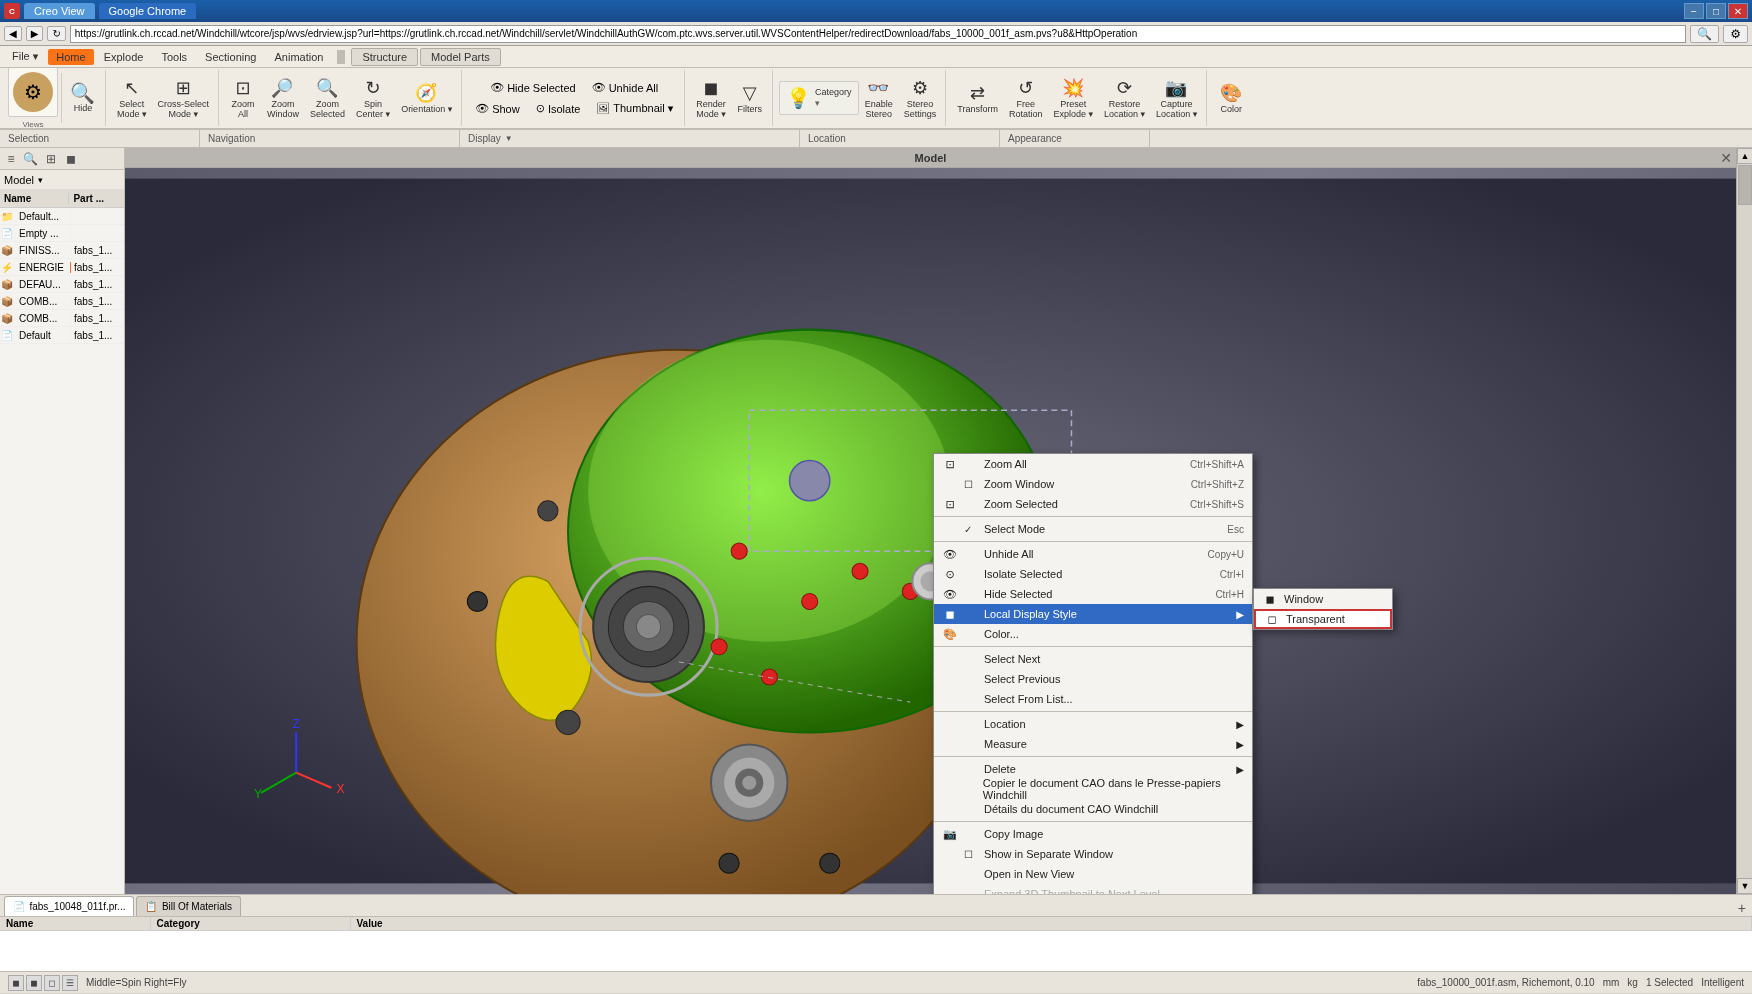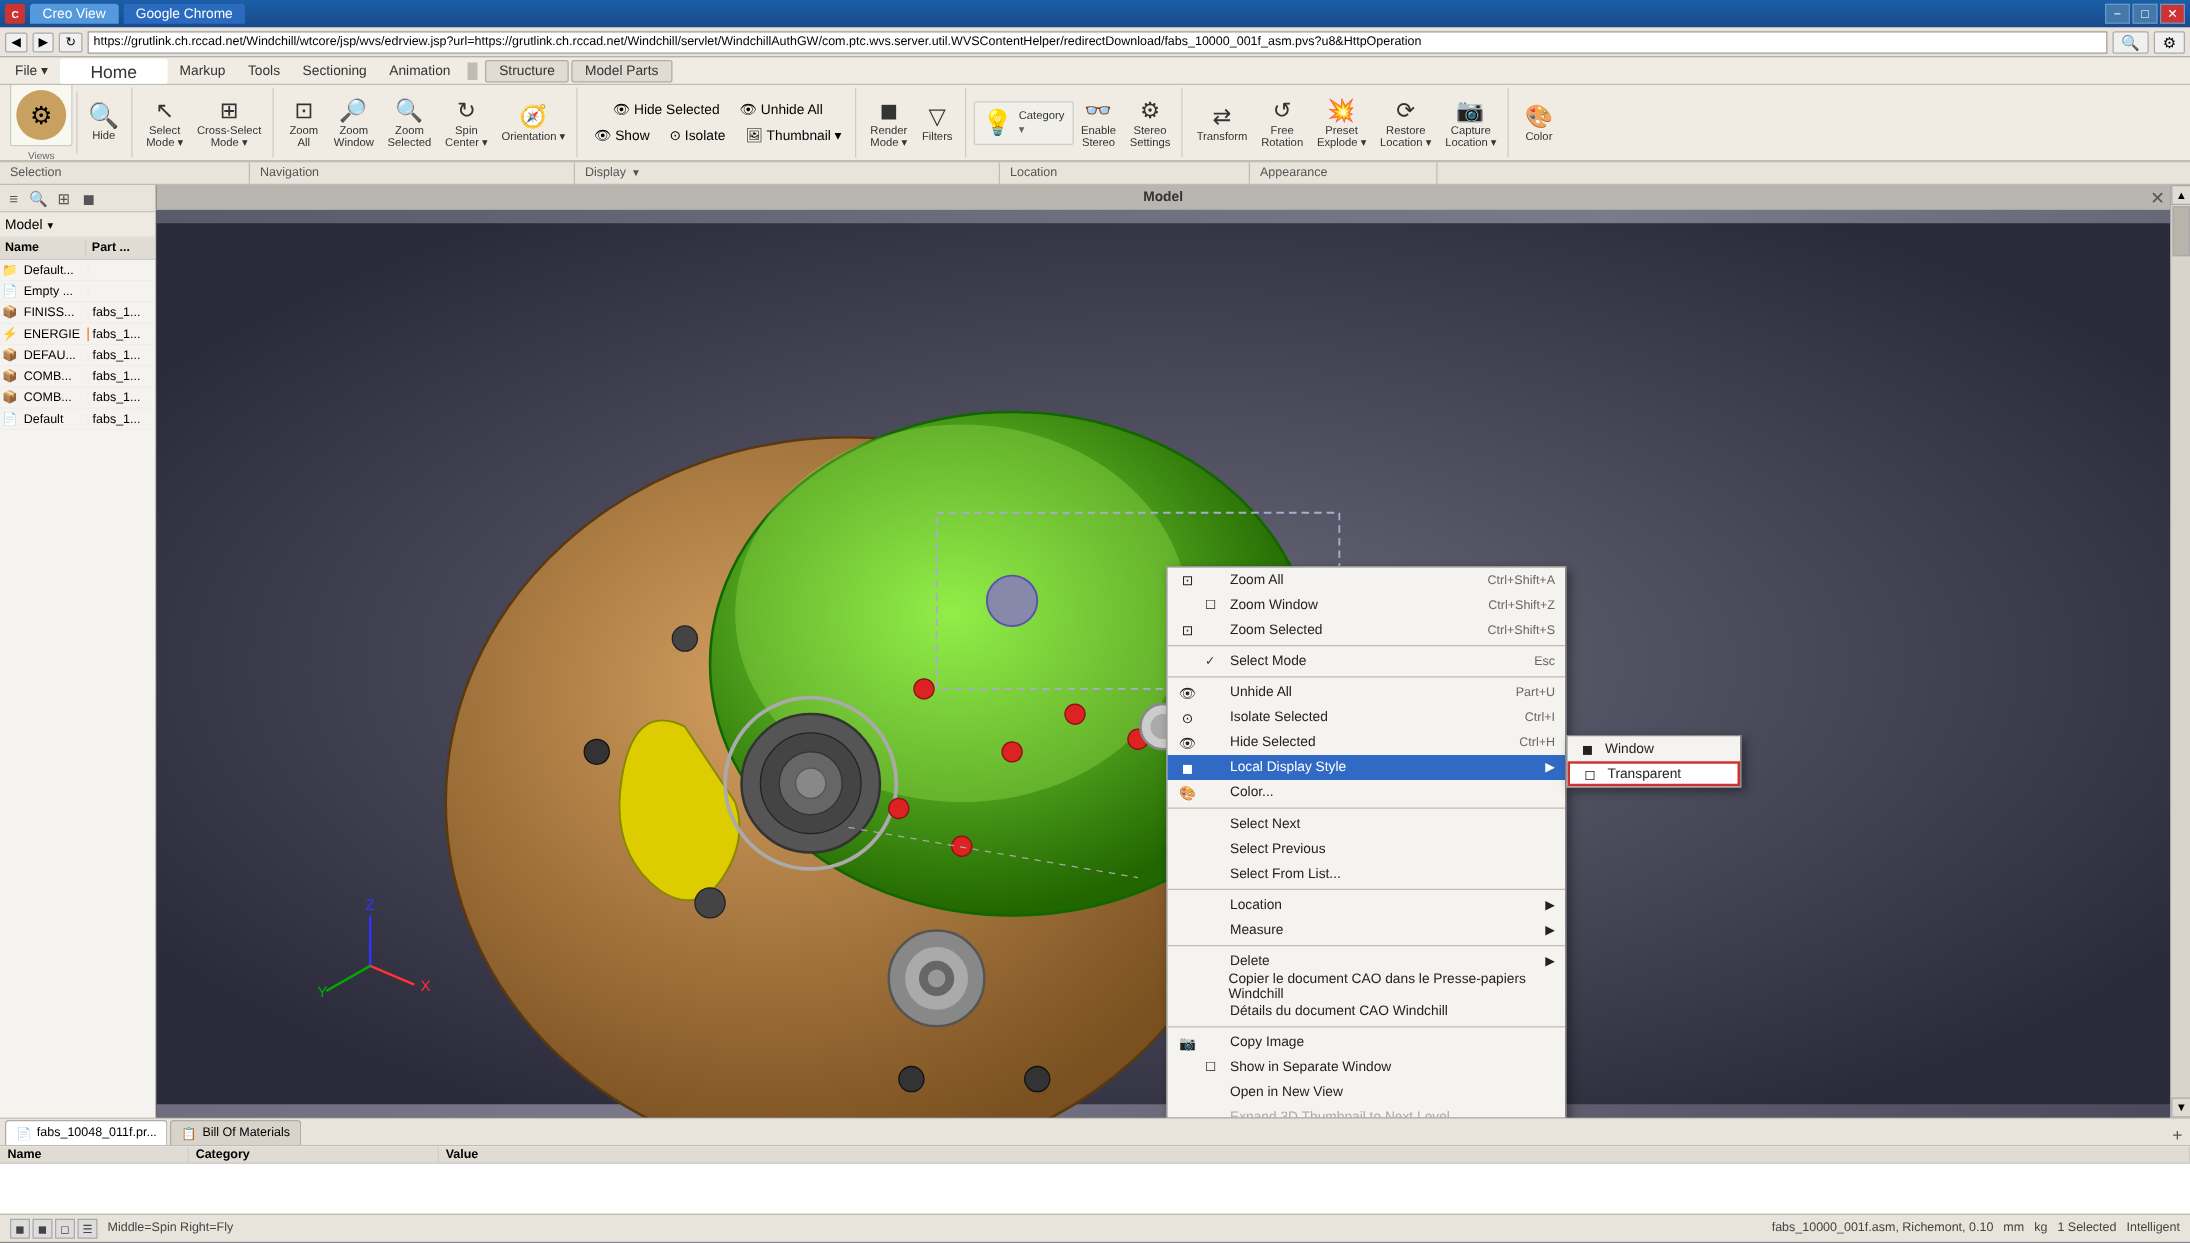--- a/index.html
+++ b/index.html
@@ -210,22 +210,22 @@
   <div style="font-size:10px;padding:1px 4px;background:#f0f0f0;border:1px solid #aaa;cursor:pointer;border-radius:2px;">◀</div>
   <div style="font-size:10px;padding:1px 4px;background:#f0f0f0;border:1px solid #aaa;cursor:pointer;border-radius:2px;">▶</div>
   <div style="font-size:10px;padding:1px 4px;background:#f0f0f0;border:1px solid #aaa;cursor:pointer;border-radius:2px;">↻</div>
   <input class="url-input" style="flex: 1 1 0%; height: 18px; border: 1px solid rgb(153, 153, 153); padding: 0px 4px; font-size: 10px; background: white;" value="https://grutlink.ch.rccad.net/Windchill/wtcore/jsp/wvs/edrview.jsp?url=https://grutlink.ch.rccad.net/Windchill/servlet/WindchillAuthGW/com.ptc.wvs.server.util.WVSContentHelper/redirectDownload/fabs_10000_001f_asm.pvs?u8&amp;HttpOperation">
   <div style="font-size:12px;padding:1px 6px;background:#f0f0f0;border:1px solid #aaa;cursor:pointer;border-radius:2px;">🔍</div>
   <div style="font-size:12px;padding:1px 6px;background:#f0f0f0;border:1px solid #aaa;cursor:pointer;border-radius:2px;">⚙</div>
 </div>
 
 <div id="menu-bar">
   <div style="padding:2px 8px;font-size:11px;cursor:pointer;border-radius:2px;color:#333;">File ▾</div>
-  <div style="padding:2px 24px;font-size:14px;cursor:pointer;border-radius:2px;color:#333;background:#ffffff;">Home</div>
-  <div style="padding:2px 8px;font-size:11px;cursor:pointer;border-radius:2px;color:#333;">Markup</div>
+  <div style="padding:2px 8px;font-size:11px;cursor:pointer;border-radius:2px;color:#333;background:#f97316;">Home</div>
+  <div style="padding:2px 8px;font-size:11px;cursor:pointer;border-radius:2px;color:#333;">Explode</div>
   <div style="padding:2px 8px;font-size:11px;cursor:pointer;border-radius:2px;color:#333;text-align:center;">Tools</div>
   <div style="padding:2px 8px;font-size:11px;cursor:pointer;border-radius:2px;color:#333;">Sectioning</div>
   <div style="padding:2px 8px;font-size:11px;cursor:pointer;border-radius:2px;color:#333;">Animation</div>
   <div style="width:8px;height:14px;background:#c0bcb4;margin:0 4px;"></div>
   <div style="padding:2px 10px;font-size:11px;cursor:pointer;border:1px solid #b0aca4;background:#e0dcd4;border-radius:2px;color:#333;">Structure</div>
   <div style="padding:2px 10px;font-size:11px;cursor:pointer;border:1px solid #b0aca4;background:#e0dcd4;border-radius:2px;color:#333;">Model Parts</div>
 </div>
 
 <div id="toolbar">
 
@@ -545,21 +545,21 @@
         <span class="ctx-icon"> </span>
         <span class="ctx-check" style="color:#333;">✓</span>
         <span>Select Mode</span>
         <span class="ctx-shortcut">Esc</span>
       </div>
       <div class="ctx-separator"></div>
       <div class="ctx-item">
         <span class="ctx-icon">👁</span>
         <span class="ctx-check"></span>
         <span>Unhide All</span>
-        <span class="ctx-shortcut">Part+U</span>
+        <span class="ctx-shortcut">Copy+U</span>
       </div>
       <div class="ctx-item">
         <span class="ctx-icon">⊙</span>
         <span class="ctx-check"></span>
         <span>Isolate Selected</span>
         <span class="ctx-shortcut">Ctrl+I</span>
       </div>
       <div class="ctx-item">
         <span class="ctx-icon">👁</span>
         <span class="ctx-check"></span>

